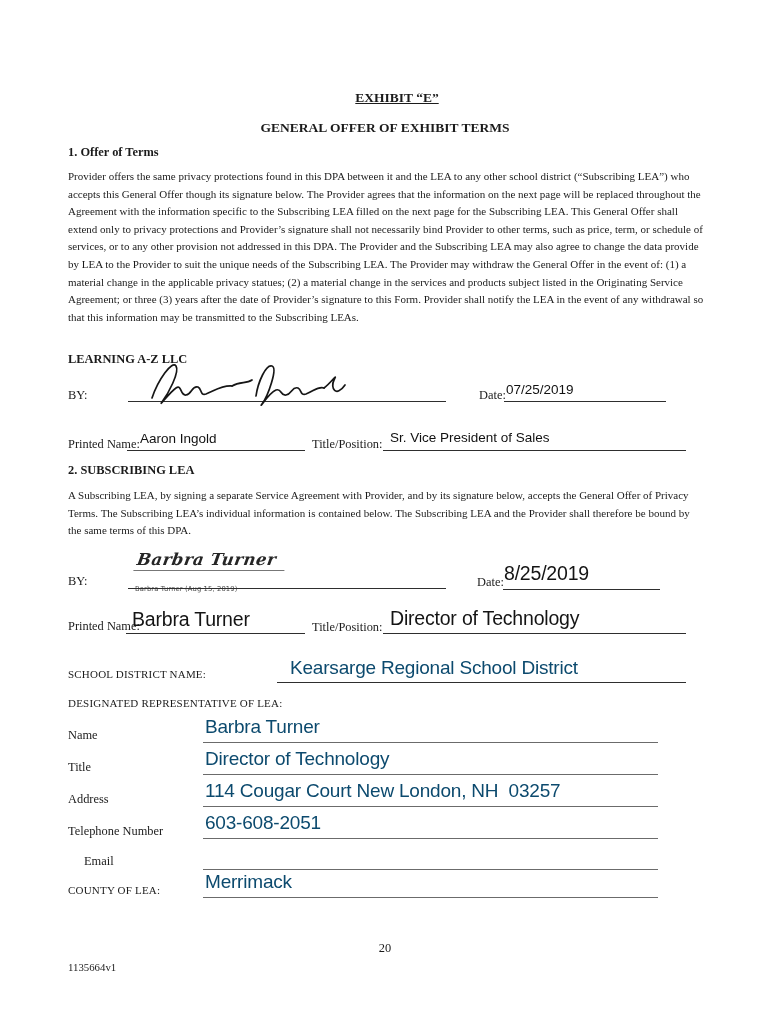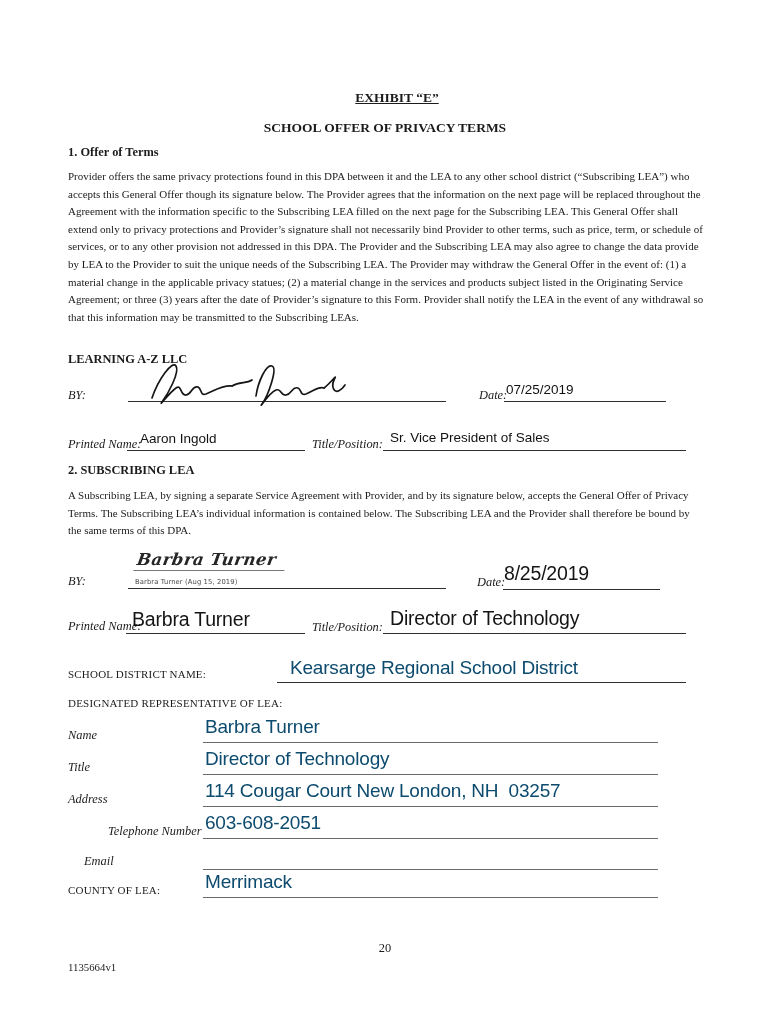--- a/index.html
+++ b/index.html
@@ -10,53 +10,53 @@
     font-family:"Liberation Serif", serif;
     color:#1b1b1b;
     overflow:hidden;
   }
   .abs{position:absolute;}
   .center{left:0;width:770px;text-align:center;}
   .b{font-weight:bold;}
   .u{text-decoration:underline;padding-left:12px;}
   .t13{font-size:13.5px;}
   .t12{font-size:12.4px;}
-  .lbl{font-size:12.4px;white-space:nowrap;font-style:italic;}
+  .lbl{font-size:12.4px;white-space:nowrap;}
   .lbl-sm{font-size:11px;white-space:nowrap;letter-spacing:.2px;}
   .body-par{font-size:11px;line-height:17.6px;text-align:left;}
   .line{border-bottom:1.2px solid #2e2e2e;height:0;}
   .thin-line{border-bottom:1px solid #6b6b6b;height:0;}
   .fill-sm{font-family:"Liberation Sans", sans-serif;font-size:13.5px;white-space:pre;color:#111;}
   .fill-lg{font-family:"Liberation Sans", sans-serif;font-size:19.5px;white-space:pre;color:#141414;letter-spacing:-0.2px;}
   .fill-md{font-family:"Liberation Sans", sans-serif;font-size:19px;white-space:pre;color:#0c4a6e;letter-spacing:-0.2px;}
   .script-sig{
     display:inline-block;
     font-family:"DejaVu Serif", serif;
     font-style:italic;font-weight:bold;
     font-size:16.5px;color:#262626;
     transform:skewX(-9deg);
     border-bottom:1px solid #777;
     padding:0 10px 1px 2px;
     letter-spacing:.5px;
   }
   .sig-stamp{
     font-family:"DejaVu Sans", sans-serif;
-    font-size:6.8px;color:#4a4a4a;margin-top:7px;letter-spacing:.1px;
+    font-size:6.8px;color:#4a4a4a;margin-top:14px;letter-spacing:.1px;
   }
   .footer{font-size:12.4px;}
   .docid{font-size:10.8px;}
   svg.signature path{fill:none;stroke:#161616;stroke-width:1.7;stroke-linecap:round;stroke-linejoin:round;}
 </style>
 </head>
 <body>
 
 <div class="page">
 
   <div class="abs center b t13 u" style="top:90px;">EXHIBIT “E”</div>
-  <div class="abs center b t13" style="top:120px;">SCHOOL OFFER OF PRIVACY TERMS</div>
+  <div class="abs center b t13" style="top:120px;">GENERAL OFFER OF EXHIBIT TERMS</div>
 
   <div class="abs b t12" style="left:68px;top:145px;">1. Offer of Terms</div>
   <div class="abs body-par" style="left:68px;top:168px;width:636px;">Provider offers the same privacy protections found in this DPA between it and the LEA to any other school district (“Subscribing LEA”) who accepts this General Offer though its signature below.  The Provider agrees that the information on the next page will be replaced throughout the Agreement with the information specific to the Subscribing LEA filled on the next page for the Subscribing LEA.  This General Offer shall extend only to privacy protections and Provider’s signature shall not necessarily bind Provider to other terms, such as price, term, or schedule of services, or to any other provision not addressed in this DPA.  The Provider and the Subscribing LEA may also agree to change the data provide by LEA to the Provider to suit the unique needs of the Subscribing LEA. The Provider may withdraw the General Offer in the event of: (1) a material change in the applicable privacy statues; (2) a material change in the services and products subject listed in the Originating Service Agreement; or three (3) years after the date of Provider’s signature to this Form.  Provider shall notify the LEA in the event of any withdrawal so that this information may be transmitted to the Subscribing LEAs.</div>
 
   <div class="abs b t12" style="left:68px;top:352px;">LEARNING A-Z LLC</div>
 
   <div class="abs lbl" style="left:68px;top:388px;">BY:</div>
   <div class="abs line" style="left:128px;top:401px;width:318px;"></div>
   <svg class="abs signature" style="left:142px;top:352px;" width="210" height="56" viewBox="0 0 210 56">
     <path d="M10,46 C16,28 30,8 34,14 C38,20 26,42 20,50 C16,56 28,40 34,36 C40,32 38,44 44,43 C50,42 50,33 56,35 C60,37 58,44 64,42 C72,39 80,33 90,34"></path>
@@ -106,21 +106,21 @@
   <div class="abs thin-line" style="left:203px;top:742px;width:455px;"></div>
 
   <div class="abs lbl" style="left:68px;top:760px;">Title</div>
   <div class="abs fill-md" style="left:205px;top:748px;">Director of Technology</div>
   <div class="abs thin-line" style="left:203px;top:774px;width:455px;"></div>
 
   <div class="abs lbl" style="left:68px;top:792px;">Address</div>
   <div class="abs fill-md" style="left:205px;top:780px;">114 Cougar Court New London, NH  03257</div>
   <div class="abs thin-line" style="left:203px;top:806px;width:455px;"></div>
 
-  <div class="abs lbl" style="left:68px;top:824px;margin-left:40px;">Telephone Number</div>
+  <div class="abs lbl" style="left:68px;top:824px;">Telephone Number</div>
   <div class="abs fill-md" style="left:205px;top:812px;">603-608-2051</div>
   <div class="abs thin-line" style="left:203px;top:838px;width:455px;"></div>
 
   <div class="abs lbl" style="left:84px;top:854px;">Email</div>
   <div class="abs thin-line" style="left:203px;top:869px;width:455px;"></div>
 
   <div class="abs lbl-sm" style="left:68px;top:884px;">COUNTY OF LEA:</div>
   <div class="abs fill-md" style="left:205px;top:871px;">Merrimack</div>
   <div class="abs thin-line" style="left:203px;top:897px;width:455px;"></div>
 

